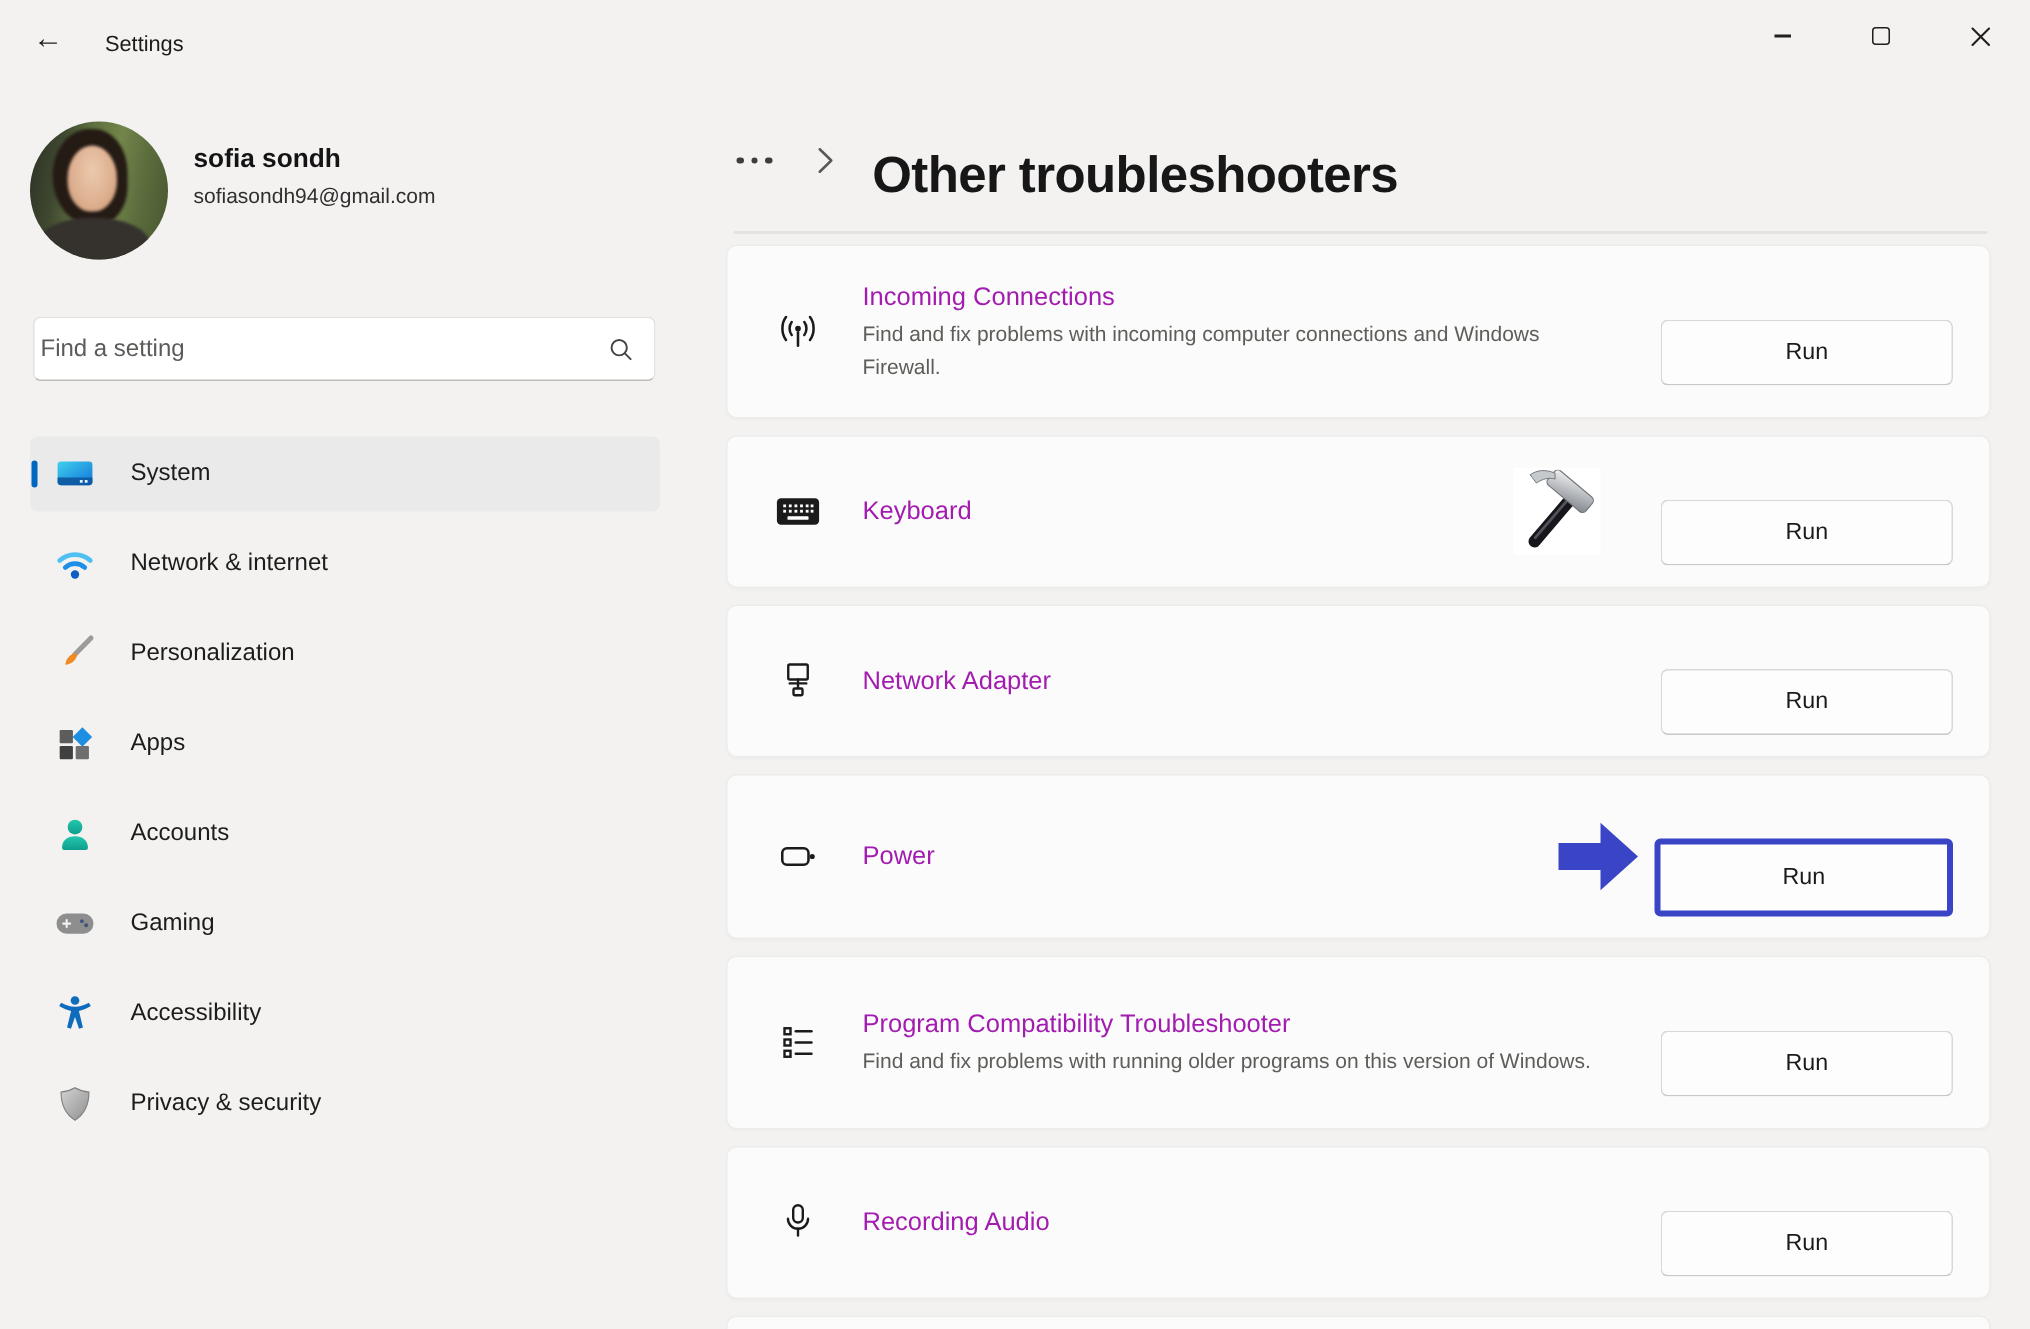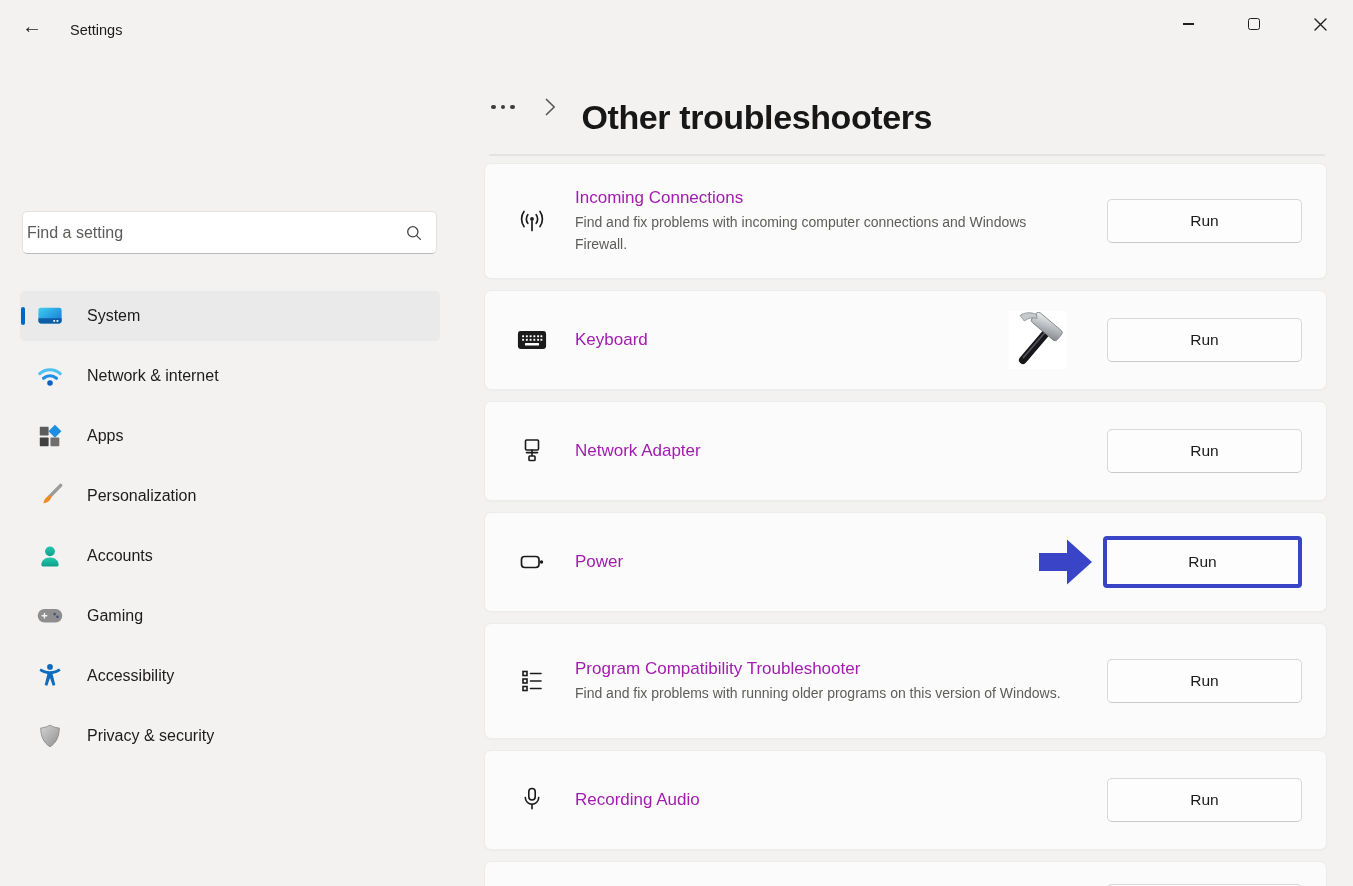--- a/index.html
+++ b/index.html
@@ -57,21 +57,21 @@
     box-shadow:0 1px 2px rgba(0,0,0,0.025);}
   .card.has-desc{min-height:116px;}
   .card.partial{min-height:92px;align-items:flex-start;padding-top:22px;}
   .card-icon{width:32px;height:32px;flex:none;margin-right:27px;display:flex;align-items:center;justify-content:center;}
   .card-icon svg{width:30px;height:30px;}
   .card-text{flex:1;min-width:0;}
   .card-title{font-size:17px;color:#a21caf;}
   .card-desc{font-size:14px;color:#5e5d59;line-height:22px;margin-top:3px;max-width:496px;}
   .run-btn{flex:none;width:195px;height:44px;box-sizing:border-box;background:#fdfdfd;
     border:1px solid #d9d8d6;border-bottom-color:#c9c8c6;border-radius:5px;
-    font-family:inherit;font-size:15.5px;color:#1a1a1a;cursor:pointer;}
+    font-family:inherit;font-size:15.5px;color:#1a1a1a;cursor:pointer;margin-top:28px;}
   .run-btn.highlighted{width:199px;height:52px;border:4px solid #3a44c6;border-radius:4px;}
   .hammer{flex:none;width:58px;height:58px;margin-right:40px;background:#ffffff;display:flex;align-items:center;justify-content:center;}
   .hammer svg{width:56px;height:56px;}
   .blue-arrow{flex:none;margin-right:9px;display:flex;}
 </style>
 </head>
 <body>
 
 <div class="titlebar">
   <button class="back-btn"><span>←</span></button>
@@ -85,20 +85,29 @@
       </button>
     <button class="win-btn">
       <svg width="13" height="13" viewBox="0 0 13 13">
           <path d="M1 1 L12 12 M12 1 L1 12" stroke="#1f1f1f" stroke-width="1.4" stroke-linecap="round"></path>
         </svg>
     </button>
   </div>
 </div>
 
 <div class="sidebar">
+  <div class="profile">
+    <div class="avatar">
+      <span class="hair"></span>
+      <span class="face"></span>
+      <span class="shoulders"></span>
+    </div>
+    <div class="profile-name">sofia sondh</div>
+    <div class="profile-email">sofiasondh94@gmail.com</div>
+  </div>
   <div class="searchbox">
     <input type="text" placeholder="Find a setting" style="">
     <span class="search-glass">
       <svg width="16" height="16" viewBox="0 0 16 16" fill="none">
           <circle cx="6.8" cy="6.8" r="5.1" stroke="#454545" stroke-width="1.3"></circle>
           <path d="M10.6 10.6 L14.4 14.4" stroke="#454545" stroke-width="1.3" stroke-linecap="round"></path>
         </svg>
     </span>
   </div>
   <div class="nav">
@@ -125,37 +134,37 @@
           <svg viewBox="0 0 28 28" fill="none">
             <path d="M3 11.5 C9.2 5.8 18.8 5.8 25 11.5" stroke="#4fc0f2" stroke-width="3.4" stroke-linecap="round"></path>
             <path d="M7 16.5 C11.2 12.9 16.8 12.9 21 16.5" stroke="#1e8fe8" stroke-width="3.4" stroke-linecap="round"></path>
             <circle cx="14" cy="21.5" r="3" fill="#0c5fc4"></circle>
           </svg>
         </span>
         <span class="nav-label">Network &amp; internet</span>
       </div>
       <div class="nav-item">
         <span class="nav-icon">
+          <svg viewBox="0 0 28 28" fill="none">
+            <path d="M25.5 2.5 L13.5 14.8" stroke="#9b9b9b" stroke-width="3.6" stroke-linecap="round"></path>
+            <path d="M14.5 13.5 C10.5 14.2 7.6 17 7 21.8 C11.6 21.4 14.6 18.6 15.6 14.8 Z" fill="#f08a22"></path>
+          </svg>
+        </span>
+        <span class="nav-label">Personalization</span>
+      </div>
+      <div class="nav-item">
+        <span class="nav-icon">
           <svg viewBox="0 0 28 28">
             <rect x="3" y="4" width="9.5" height="9.5" rx="0.8" fill="#5c5c5c"></rect>
             <rect x="3" y="15.5" width="9.5" height="9.5" rx="0.8" fill="#404040"></rect>
             <rect x="14.5" y="15.5" width="9.5" height="9.5" rx="0.8" fill="#6f6f6f"></rect>
             <polygon points="19.3,2 26.3,9 19.3,16 12.3,9" fill="#1e8ee3"></polygon>
           </svg>
         </span>
         <span class="nav-label">Apps</span>
-      </div>
-      <div class="nav-item">
-        <span class="nav-icon">
-          <svg viewBox="0 0 28 28" fill="none">
-            <path d="M25.5 2.5 L13.5 14.8" stroke="#9b9b9b" stroke-width="3.6" stroke-linecap="round"></path>
-            <path d="M14.5 13.5 C10.5 14.2 7.6 17 7 21.8 C11.6 21.4 14.6 18.6 15.6 14.8 Z" fill="#f08a22"></path>
-          </svg>
-        </span>
-        <span class="nav-label">Personalization</span>
       </div>
       <div class="nav-item">
         <span class="nav-icon">
           <svg viewBox="0 0 28 28">
             <defs>
               <linearGradient id="gac" x1="0" y1="0" x2="0" y2="1">
                 <stop offset="0" stop-color="#22c8ad"></stop>
                 <stop offset="1" stop-color="#0f9f8c"></stop>
               </linearGradient>
             </defs>

